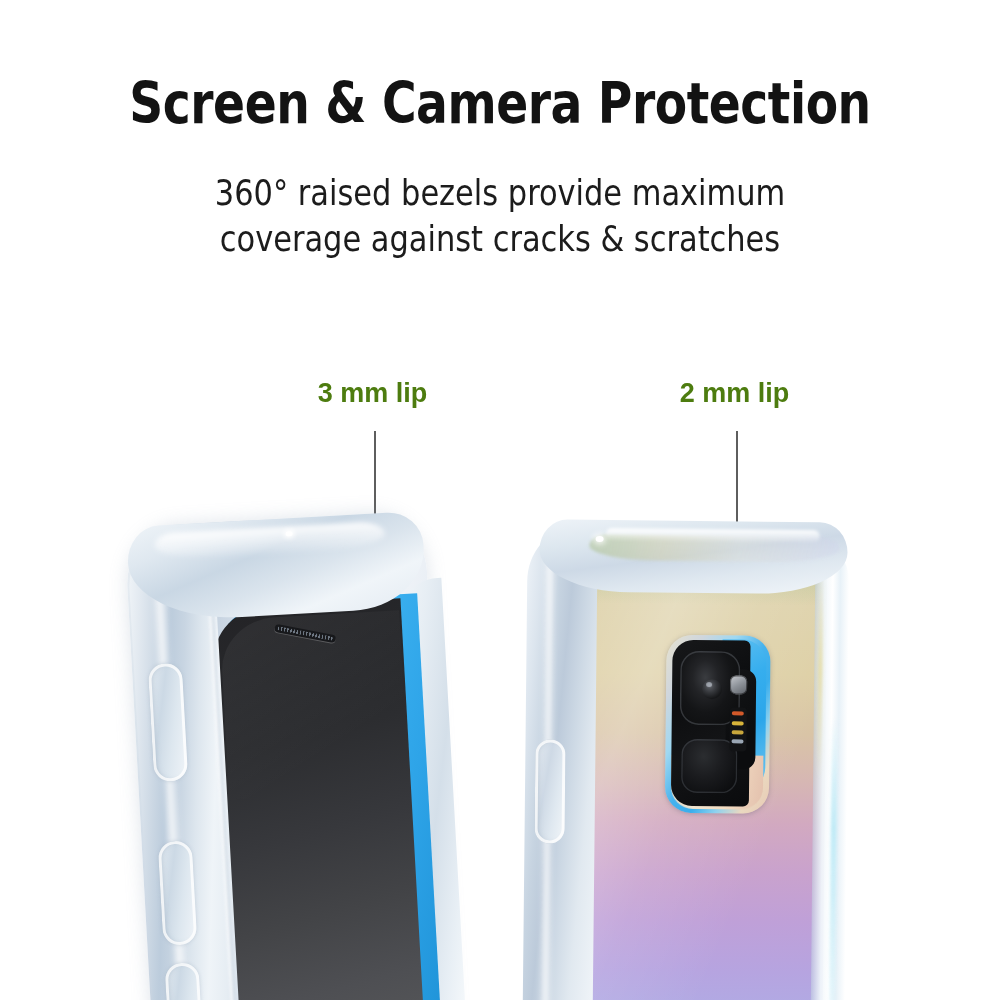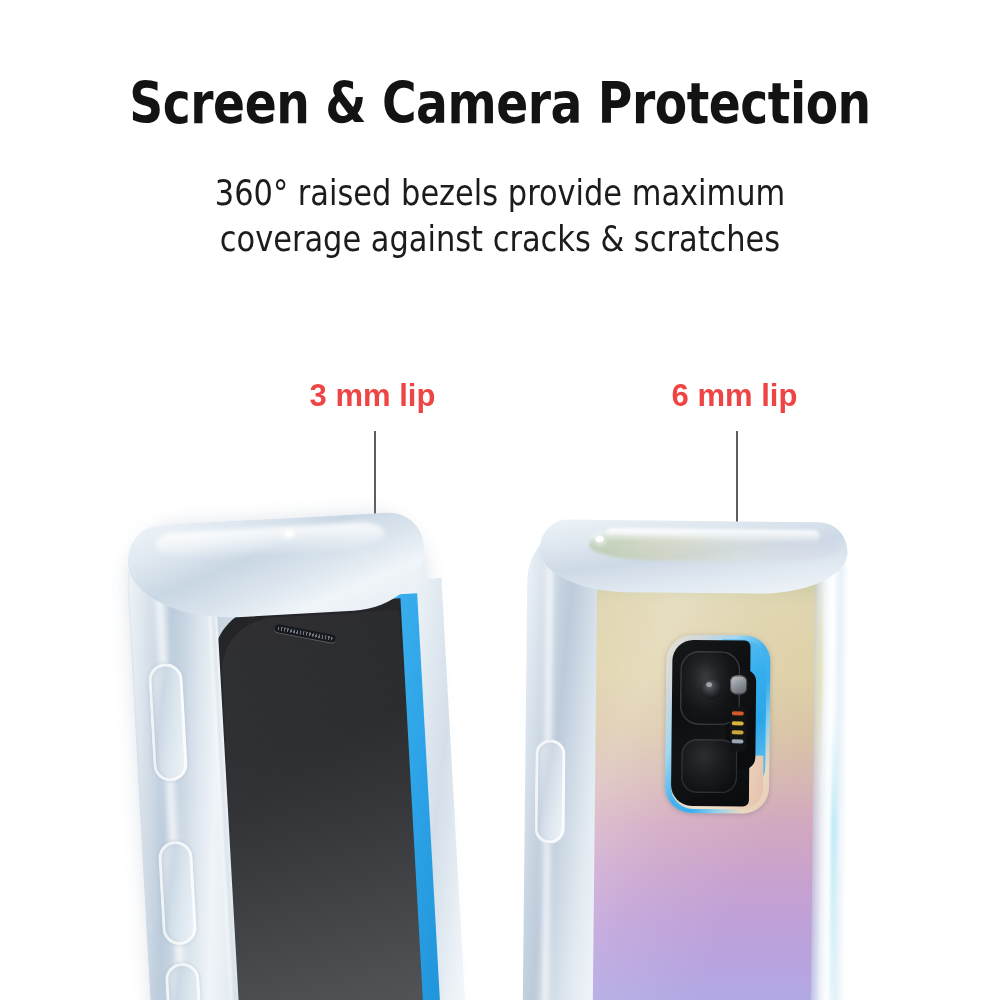--- a/index.html
+++ b/index.html
@@ -48,22 +48,22 @@
     transform: scaleX(0.94);
     transform-origin: 50% 50%;
   }
   .subhead .l2 { display: block; }
 
   
   .callout-label {
     position: absolute;
     font-family: "Liberation Sans", sans-serif;
     font-weight: 700;
-    font-size: 31px;
-    color: #ef4444;
+    font-size: 27px;
+    color: #4d7c0f;
     white-space: nowrap;
     text-align: center;
   }
   .leader {
     position: absolute;
     width: 1.6px;
     background: #5e5e5e;
   }
 
   
@@ -509,21 +509,21 @@
   <div class="headline">Screen &amp; Camera Protection</div>
 
   <div class="subhead">
     <span class="l1">360° raised bezels provide maximum</span>
     <span class="l2">coverage against cracks &amp; scratches</span>
   </div>
 
   <div class="callout-label" style="left:275px; top:378px; width:195px;">3 mm lip</div>
   <div class="leader" style="left:374px; top:431px; height:270px;"></div>
 
-  <div class="callout-label" style="left:637px; top:378px; width:195px;">6 mm lip</div>
+  <div class="callout-label" style="left:637px; top:378px; width:195px;">2 mm lip</div>
   <div class="leader" style="left:736px; top:431px; height:225px;"></div>
 
   <div id="left-phone">
 
     <div class="lp-case-outer"></div>
 
     <div class="lp-rightlip"></div>
     <div class="lp-rightlip-hi"></div>
 
     <div class="lp-cyan"></div>

